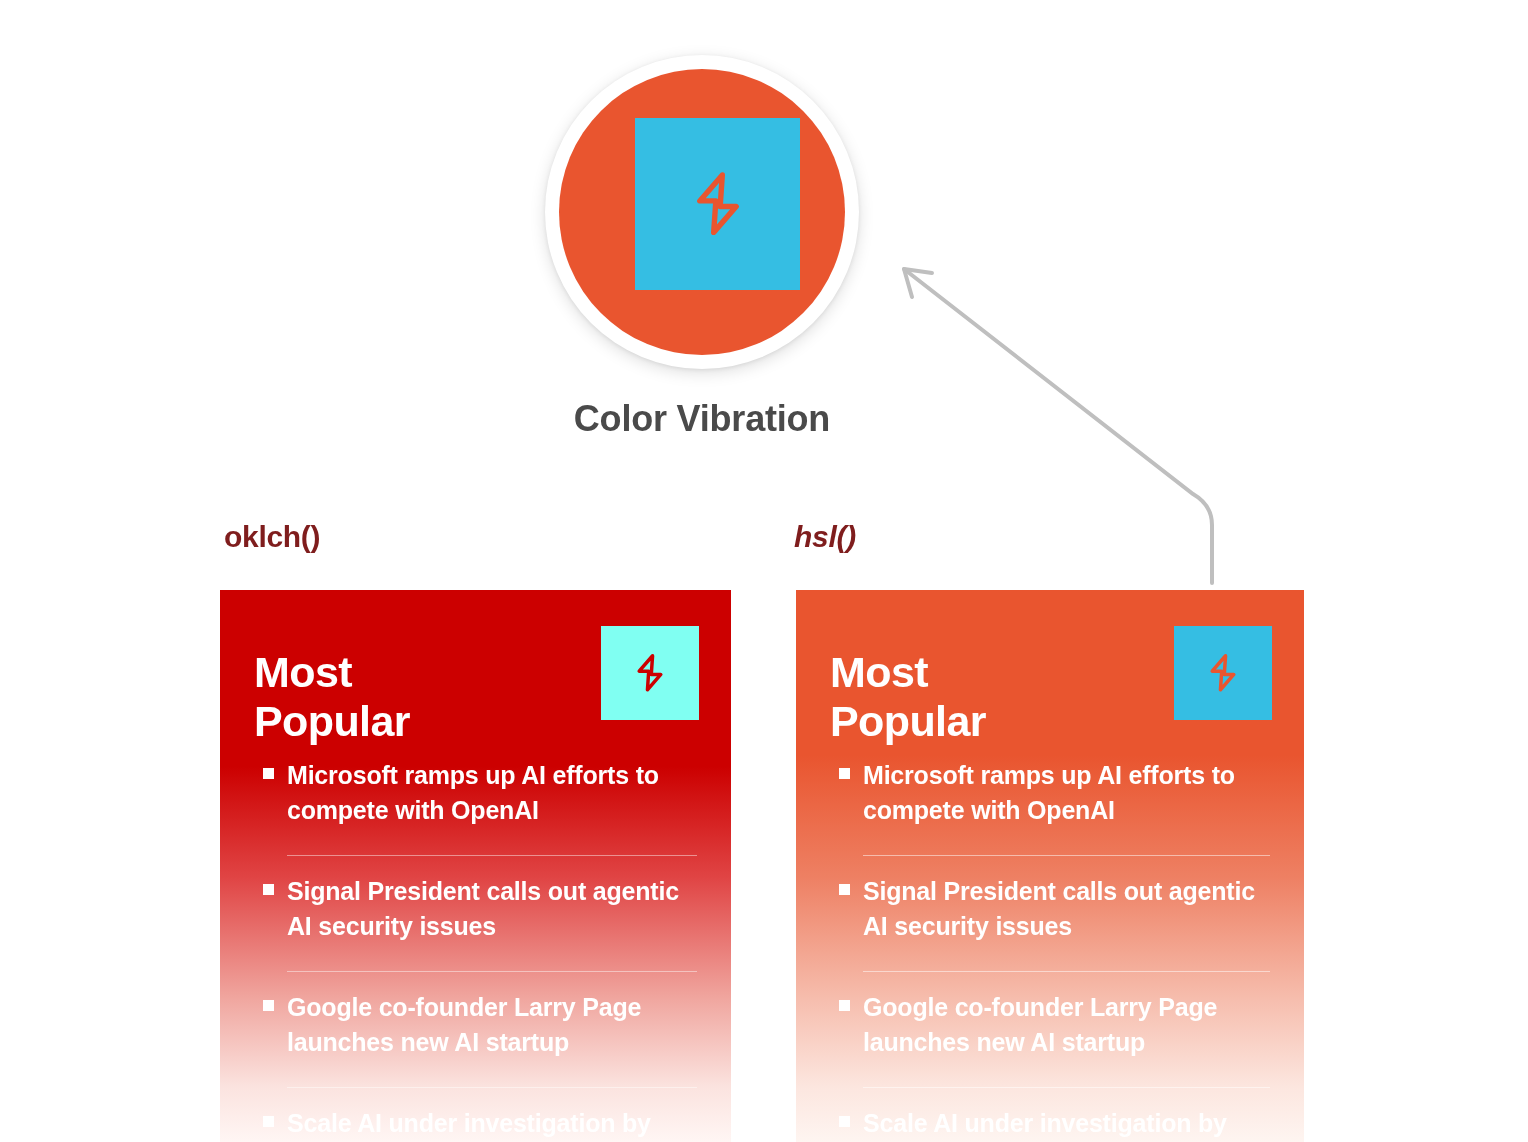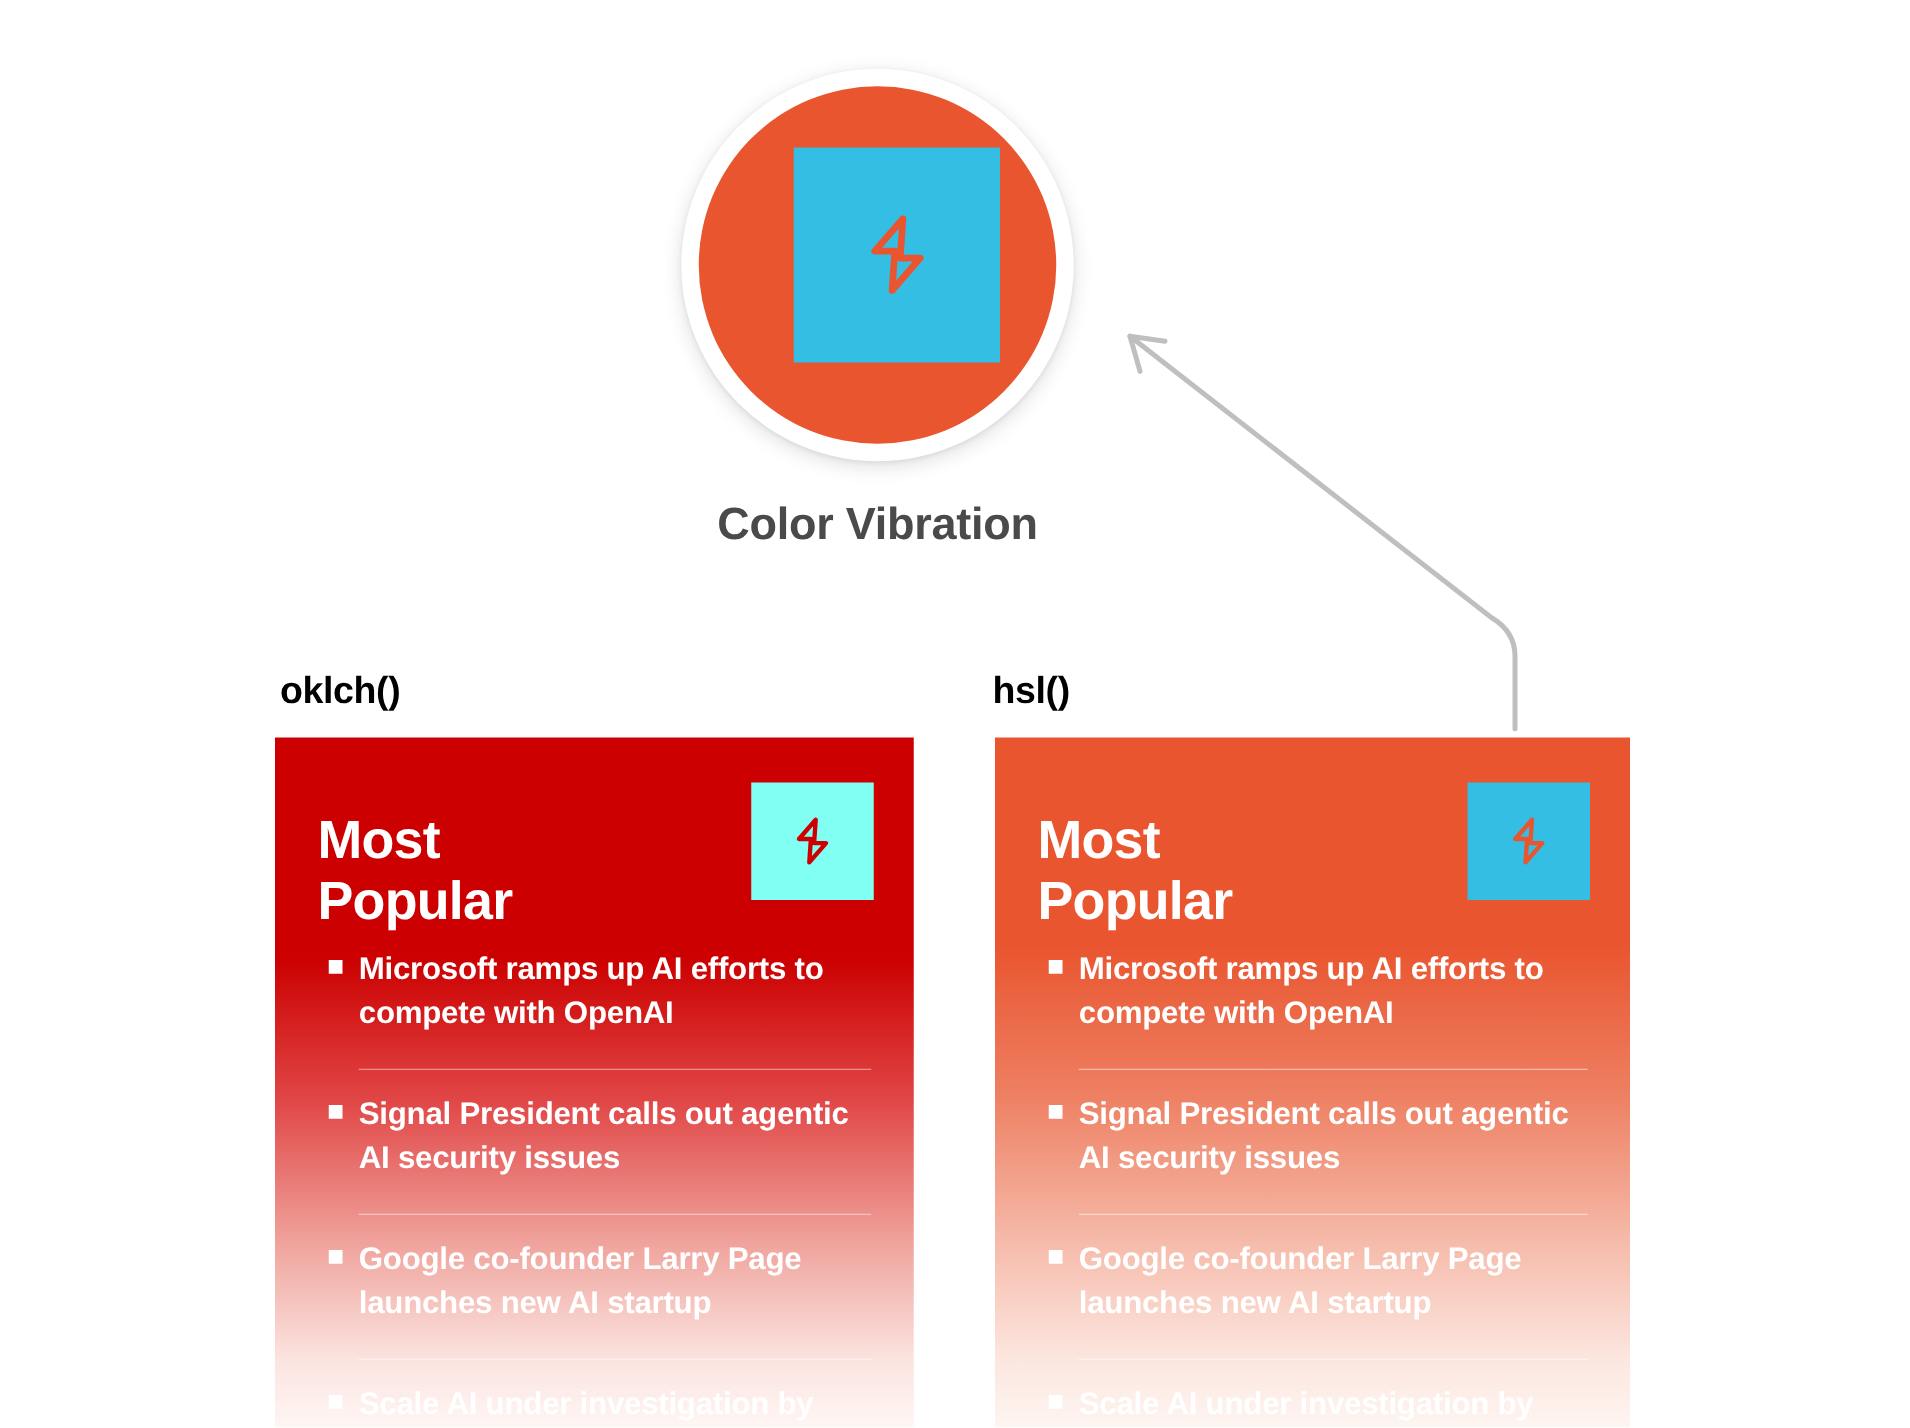--- a/index.html
+++ b/index.html
@@ -34,26 +34,26 @@
     text-align:center;
     font-size:36px; font-weight:bold; color:#4A4A4A;
     letter-spacing:-0.2px;
   }
 
   
   .arrow-svg{ position:absolute; left:860px; top:235px; width:400px; height:350px; overflow:visible; }
 
   
   .col-label{
-    position:absolute; top:536px;
-    font-size:30px; font-weight:bold; color:#000000;
+    position:absolute; top:520px;
+    font-size:30px; font-weight:bold; color:#7f1d1d;
     letter-spacing:-0.3px;
   }
   .col-label.left { left:224px; }
-  .col-label.right{ left:794px; }
+  .col-label.right{ left:794px;font-style:italic; }
 
   
   .card{
     position:absolute; top:590px; height:552px;
     overflow:hidden;
   }
   .card.oklch{ left:220px; width:511px;
     background:linear-gradient(180deg,#CC0000 0%,#CC0000 32%,#E04444 52%,#F0A69F 74%,#FBE3DF 90%,#FFF6F4 100%);
   }
   .card.hsl{ left:796px; width:508px;

